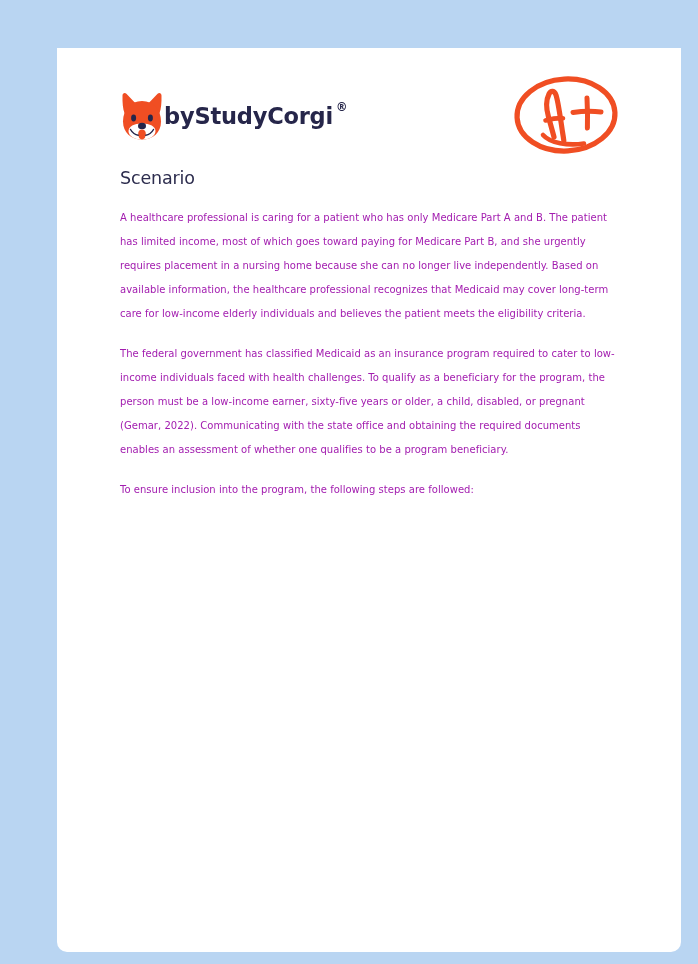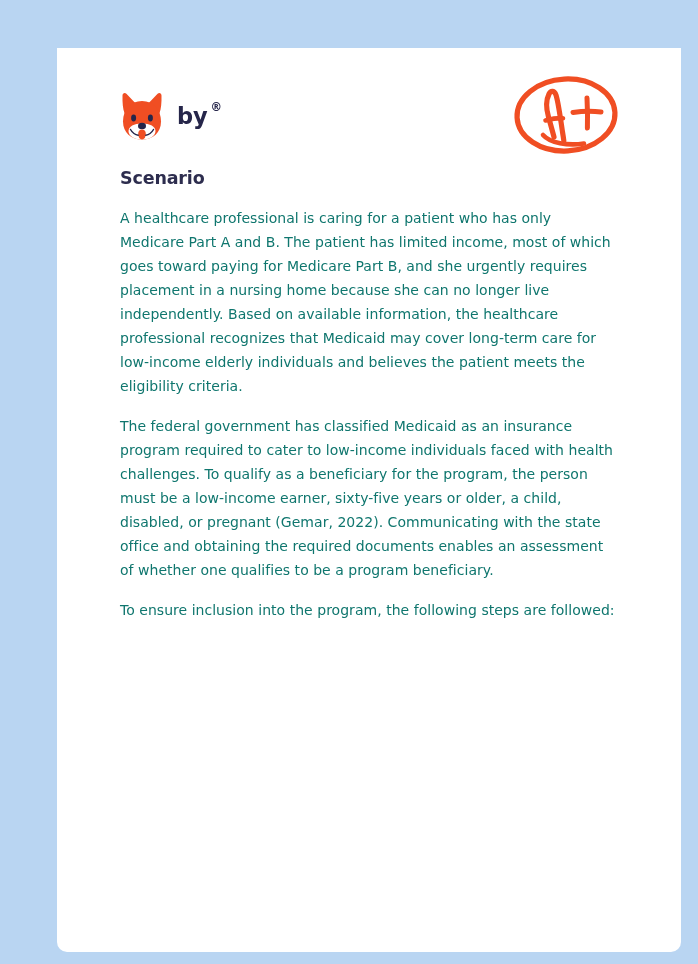--- a/index.html
+++ b/index.html
@@ -45,21 +45,21 @@
     display: flex;
     align-items: center;
     justify-content: space-between;
     height: 84px;
     margin-bottom: 8px;
   }
 
   .brand {
     display: flex;
     align-items: center;
-    gap: 13px;
+    gap: 0;
     text-align: center;
   }
 
   .corgi-logo {
     width: 44px;
     height: 48px;
     display: block;
     flex: 0 0 auto;
   }
 
@@ -123,33 +123,33 @@
     margin: 0 9px 0 12px;
     font-weight: 400;
   }
 
   .doc-meta .meta-gap { display: inline-block; width: 6px; }
 
   
   h2.section-heading {
     font-size: 17.5px;
     line-height: 24px;
-    font-weight: 700;
+    font-weight: 400;
     color: #2d2d4e;
     letter-spacing: -0.15px;
     margin-bottom: 16px;
   }
 
   h2.section-heading.spaced { margin-top: 30px; }
 
   
   p.body-text {
-    font-size: 14px;
+    font-size: 10px;
     line-height: 24px;
-    color: #0f766e;
+    color: #a21caf;
     margin-bottom: 16px;
     max-width: 512px;
     letter-spacing: 0.03px;
   }
 
   p.body-text:last-child { margin-bottom: 0; }
 
   .para-gap { margin-top: 14px; }
 </style>
 </head>
@@ -179,20 +179,21 @@
             <ellipse cx="22" cy="34" rx="4" ry="3.2" fill="#26264a"></ellipse>
 
             <path d="M22 37.5 C24.6 37.5 25.8 39.2 25.8 41.8 C25.8 45.2 24.2 47.5 22 47.5 C19.8 47.5 18.2 45.2 18.2 41.8 C18.2 39.2 19.4 37.5 22 37.5 Z" fill="#f04e23"></path>
 
             <path d="M10.5 37.5 C12.5 41 15.5 43 18.2 43.2" stroke="#26264a" stroke-width="1.5" fill="none" stroke-linecap="round"></path>
             <path d="M33.5 37.5 C31.5 41 28.5 43 25.8 43.2" stroke="#26264a" stroke-width="1.5" fill="none" stroke-linecap="round"></path>
           </svg>
 
           <div class="brand-text">
             <span>by </span>
+              <span>StudyCorgi</span>
               <span class="reg">®</span>
           </div>
         </div>
 
         <svg class="aplus-badge" viewBox="0 0 112 92">
 
           <ellipse cx="56" cy="45" rx="49" ry="36" fill="none" stroke="#f04e23" stroke-width="5.2" stroke-linecap="round" transform="rotate(-3 56 45)"></ellipse>
 
           <path d="M44 67 C44 67 40.5 54 38.5 47 C36.5 40 35.5 31 39 24 C41 20 44.5 20.5 46 25 C48 31 50.5 48 52.5 62 C53.2 66 53.6 69 53.8 70.5" fill="none" stroke="#f04e23" stroke-width="5.2" stroke-linecap="round" stroke-linejoin="round"></path>
 

